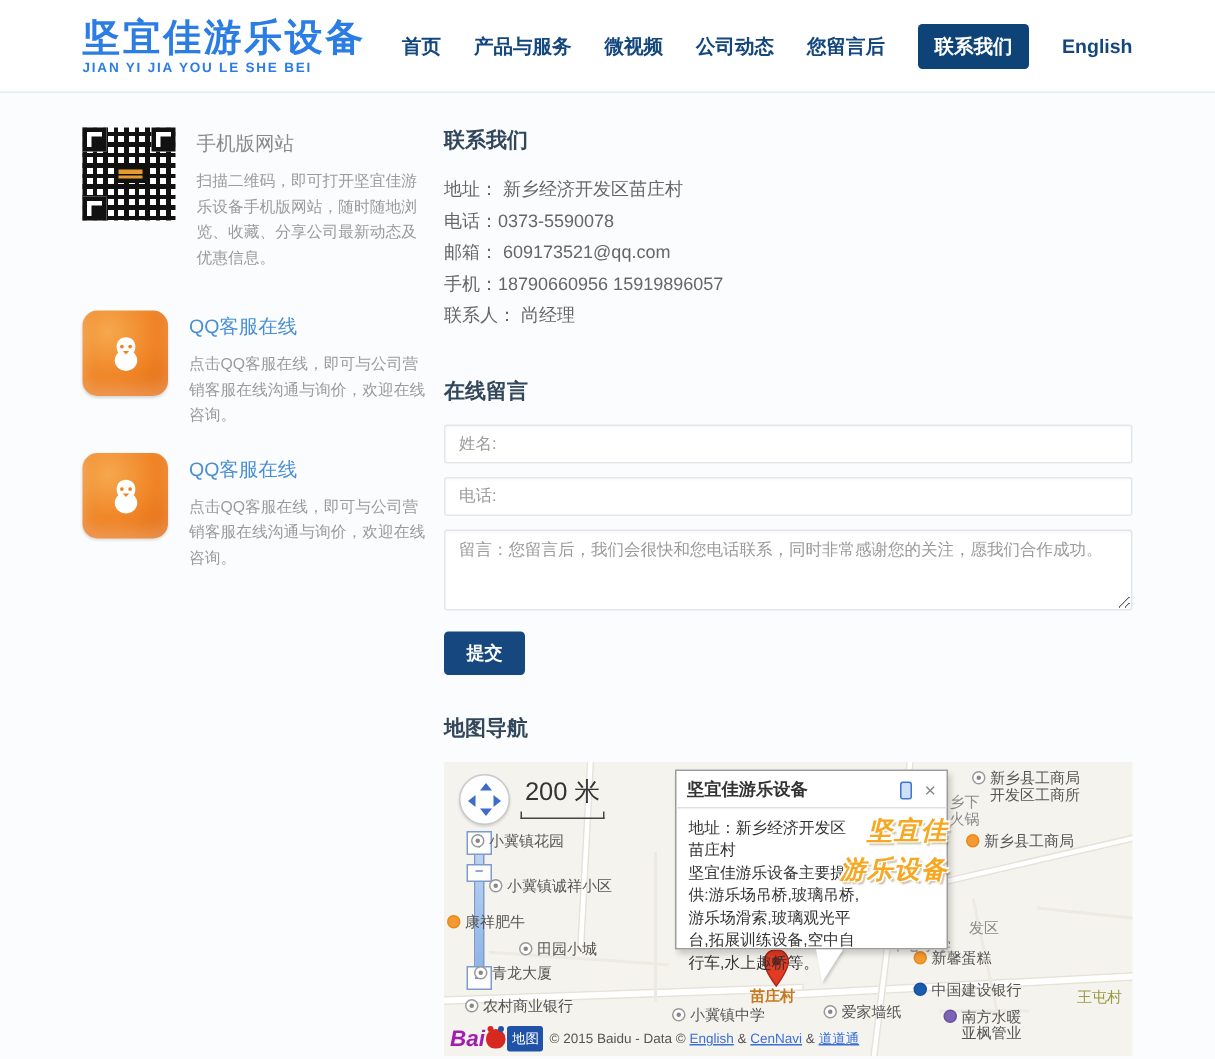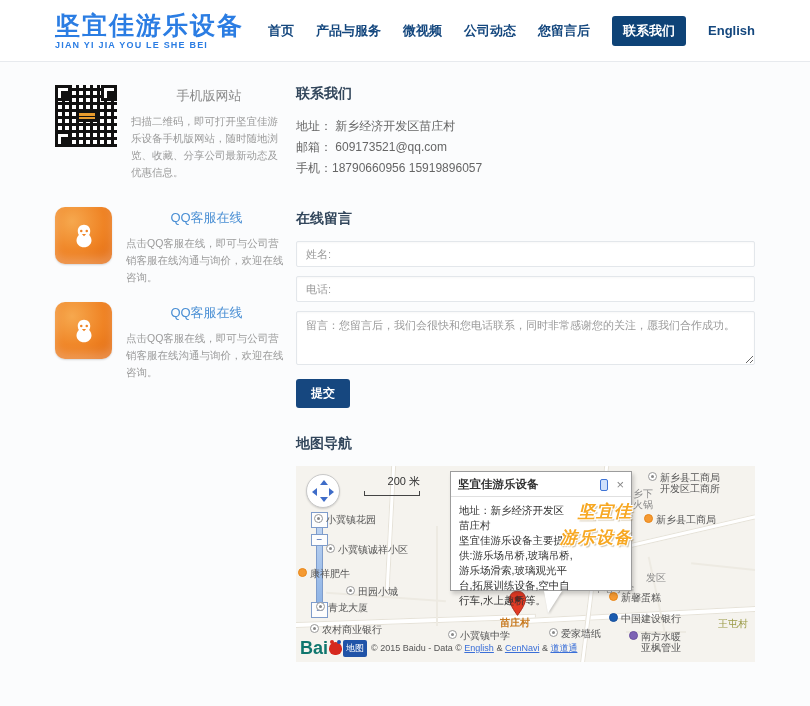--- a/index.html
+++ b/index.html
@@ -18,21 +18,21 @@
   
   .content { width:700px; margin:0 auto; padding-top:23px; }
   .cols { display:flex; }
   .left-col { width:232px; flex:none; }
   .right-col { flex:1; margin-left:9px; }
 
   
   .side-block { display:flex; margin-bottom:16px; }
   .side-block.qr { margin-bottom:26px; }
   .side-text { margin-left:14px; flex:1; }
-  .side-title { font-size:13px; color:#8a8a8a; margin-top:2px; margin-bottom:8px;text-align:center; }
+  .side-title { font-size:13px; color:#8a8a8a; margin-top:2px; margin-bottom:8px; }
   .side-title.qq { color:#4a8fd4; cursor:pointer; }
   .side-desc { font-size:10.5px; color:#9b9b9b; line-height:17px; }
 
   .qr-box { width:62px; height:62px; flex:none; position:relative; background:#fff;
     background-image:repeating-linear-gradient(0deg,#111 0 3px,transparent 3px 7px),
                      repeating-linear-gradient(90deg,#111 0 3px,transparent 3px 7px);
     background-size:62px 62px; }
   .qr-finder { position:absolute; width:16px; height:16px; border:3px solid #111; background:#fff; }
   .qr-finder .in { position:absolute; left:3px; top:3px; width:7px; height:7px; background:#111; }
   .qr-f1 { left:0; top:0; } .qr-f2 { right:0; top:0; } .qr-f3 { left:0; bottom:0; }
@@ -65,21 +65,21 @@
   .road.thin { background:#edeae2; border:none; }
 
   .pan-ctl { position:absolute; left:10px; top:8px; width:34px; height:34px; border-radius:50%;
     background:#fff; border:1px solid #c9c9c9; box-shadow:0 1px 2px rgba(0,0,0,.15); }
   .pan-ctl .arr { position:absolute; width:0; height:0; }
   .arr.up    { left:13px; top:5px;    border-left:4px solid transparent; border-right:4px solid transparent; border-bottom:5px solid #3e6cc8; }
   .arr.down  { left:13px; bottom:5px; border-left:4px solid transparent; border-right:4px solid transparent; border-top:5px solid #3e6cc8; }
   .arr.left  { left:5px;  top:13px;   border-top:4px solid transparent; border-bottom:4px solid transparent; border-right:5px solid #3e6cc8; }
   .arr.right { right:5px; top:13px;   border-top:4px solid transparent; border-bottom:4px solid transparent; border-left:5px solid #3e6cc8; }
 
-  .scale { position:absolute; left:68px; top:8px; font-size:11px; color:#333; text-align:right; }
+  .scale { position:absolute; left:51px; top:8px; font-size:17px; color:#333; text-align:center; }
   .scale-bar { margin-top:2px; height:5px; border-left:1px solid #444; border-right:1px solid #444; border-bottom:1px solid #444; width:56px; }
 
   .zoomer { position:absolute; left:15px; top:46px; width:17px; }
   .zbtn { width:17px; height:16px; background:#fdfdfd; border:1px solid #7e9ccb; color:#3a5fa8;
     font-size:12px; line-height:14px; text-align:center; cursor:pointer; }
   .ztrack { margin:0 auto; width:7px; height:74px; background:linear-gradient(180deg,#bcd2f0,#8fb4e6); border:1px solid #7e9ccb; border-top:none; border-bottom:none; }
   .zthumb { position:absolute; left:0; top:22px; width:17px; height:12px; background:#fdfdfd; border:1px solid #7e9ccb;
     color:#3a5fa8; font-size:10px; line-height:10px; text-align:center; cursor:pointer; }
 
   .mlabel { position:absolute; font-size:10px; color:#555; white-space:pre-line; line-height:11px; display:flex; align-items:flex-start; }
@@ -105,21 +105,21 @@
     filter:drop-shadow(1px 1px 1px rgba(0,0,0,.2)); }
 
   .watermark { position:absolute; left:264px; top:33px; z-index:6; font-size:17px; font-weight:bold; font-style:italic;
     color:#f7a823; line-height:26px; letter-spacing:1px;
     text-shadow:-1px -1px 0 #fff,1px -1px 0 #fff,-1px 1px 0 #fff,1px 1px 0 #fff,2px 2px 1px rgba(120,80,0,.35);text-align:right; }
 
   .pin { position:absolute; left:212px; top:124px; z-index:4; }
 
   .baidu-bar { position:absolute; left:4px; bottom:3px; display:flex; align-items:center; font-size:9px; color:#555; z-index:6; }
   .baidu-logo { display:flex; align-items:center; }
-  .bai-txt { color:#0f766e; font-weight:bold; font-size:18px; }
+  .bai-txt { color:#a21caf; font-weight:bold; font-style:italic; font-size:15px; }
   .paw { width:13px; height:13px; border-radius:50% 50% 45% 45%; background:#d6281e; position:relative; margin:0 1px; }
   .paw::before { content:""; position:absolute; left:1px; top:-2px; width:4px; height:4px; border-radius:50%; background:#d6281e; }
   .paw::after { content:""; position:absolute; right:1px; top:-2px; width:4px; height:4px; border-radius:50%; background:#2053a8; }
   .map-box-logo { background:#2053a8; color:#fff; font-size:9px; padding:2px 3px; border-radius:2px; margin-right:4px; }
   .attr a { color:#3a6fd8; }
 </style>
 </head>
 <body>
 
 <div class="header">
@@ -195,22 +195,24 @@
           <div class="side-title qq">QQ客服在线</div>
           <div class="side-desc">点击QQ客服在线，即可与公司营销客服在线沟通与询价，欢迎在线咨询。</div>
         </div>
       </div>
     </div>
 
     <div class="right-col">
 
       <div class="sec-title">联系我们</div>
       <div class="contact-line">地址： 新乡经济开发区苗庄村</div>
+      <div class="contact-line">电话：0373-5590078</div>
       <div class="contact-line">邮箱： 609173521@qq.com</div>
       <div class="contact-line">手机：18790660956  15919896057</div>
+      <div class="contact-line">联系人： 尚经理</div>
 
       <div class="form-wrap">
         <div class="sec-title">在线留言</div>
         <input class="fld" type="text" placeholder="姓名:" style="">
         <input class="fld" type="text" placeholder="电话:" style="">
         <textarea class="fld" placeholder="留言：您留言后，我们会很快和您电话联系，同时非常感谢您的关注，愿我们合作成功。" style=""></textarea>
         <button class="submit-btn">提交</button>
       </div>
 
       <div class="map-wrap">

